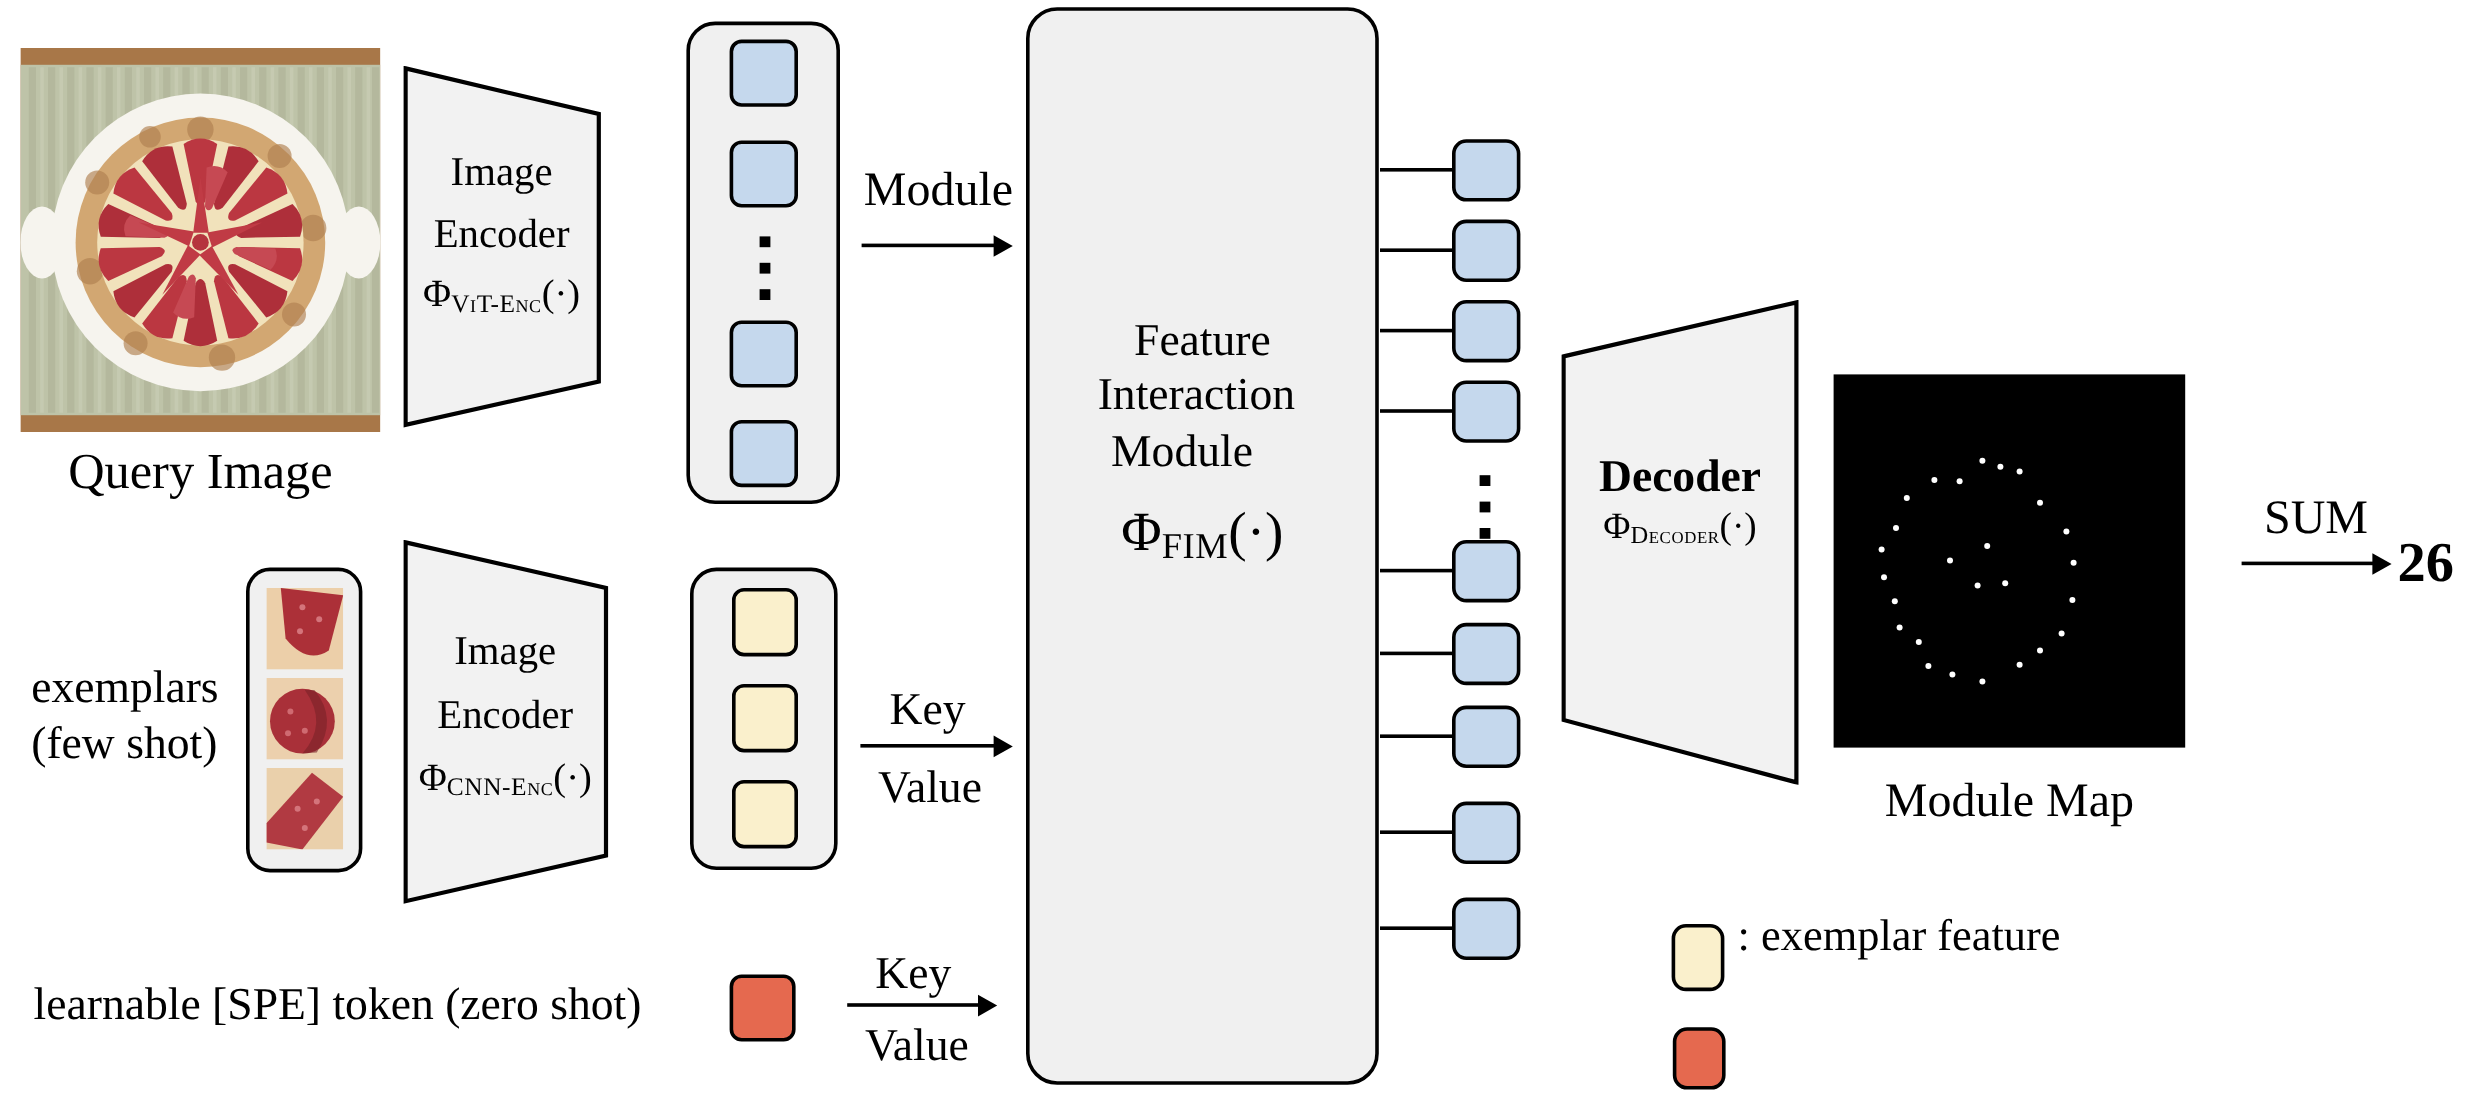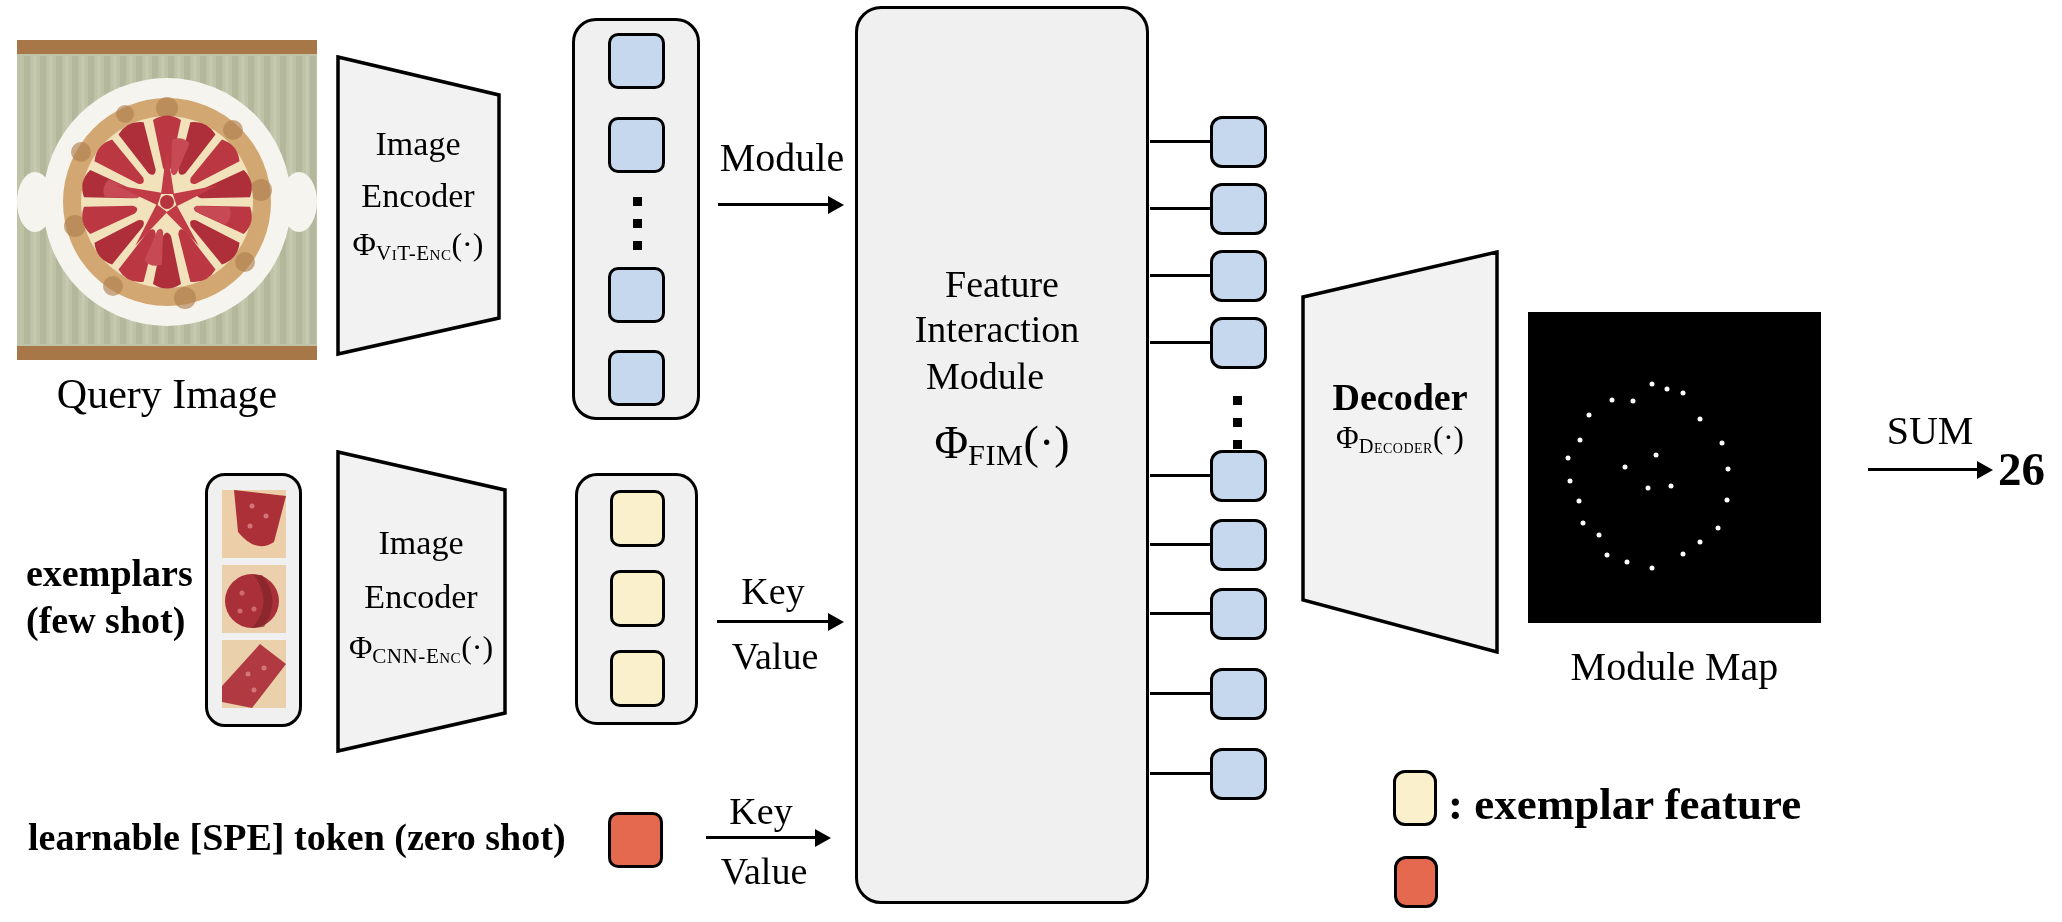--- a/index.html
+++ b/index.html
@@ -7,21 +7,21 @@
          font-family:"Liberation Serif",serif;color:#000;}
   .abs{position:absolute;}
   .panel{position:absolute;background:#F0F0F0;border:3px solid #000;box-sizing:border-box;}
   .tok{position:absolute;border:3px solid #000;box-sizing:border-box;}
   .vdot{position:absolute;width:9px;height:9px;background:#000;}
   .hline{position:absolute;height:3px;background:#000;}
   .arrow{position:absolute;height:3px;background:#000;}
   .arrow::after{content:"";position:absolute;right:-15px;top:50%;transform:translateY(-50%);
     border-left:16px solid #000;border-top:9px solid transparent;border-bottom:9px solid transparent;}
   .lbl{position:absolute;text-align:center;line-height:1.08;white-space:nowrap;}
-  .left{text-align:center;font-weight:bold;}
+  .left{text-align:center;}
   sub.sc{font-variant:small-caps;font-size:0.66em;vertical-align:-0.22em;letter-spacing:0.5px;}
   .ddot{position:absolute;width:5px;height:5px;border-radius:50%;transform:translate(-50%,-50%);}
   .lsq{position:absolute;border:3px solid #000;border-radius:12px;box-sizing:border-box;}
 </style>
 </head>
 <body>
 
 <div id="stage">
 
   <svg class="abs" style="left:17px;top:40px;" width="300" height="320" viewBox="0 0 300 320">
@@ -190,21 +190,21 @@
       <div class="ddot" style="left: 33.8%; top: 80.5%; background: rgb(255, 255, 255);"></div>
       <div class="ddot" style="left: 42.3%; top: 82.3%; background: rgb(255, 255, 255);"></div>
     </div>
   <div class="lbl" style="left:1528px;top:645px;width:293px;font-size:40px;">Module Map</div>
 
   <div class="lbl" style="left:1866px;top:409px;width:128px;font-size:40px;">SUM</div>
   <div class="arrow" style="left:1868px;top:468px;width:110px;"></div>
   <div class="lbl" style="left:1998px;top:444px;font-size:47px;font-weight:700;">26</div>
 
   <div class="lsq" style="left: 1393px; top: 770px; width: 44px; height: 56px; background-color: rgb(250, 240, 204);"></div>
-  <div class="lbl left" style="left:1448px;top:780px;font-size:45px;">: exemplar feature</div>
+  <div class="lbl left" style="left:1448px;top:761px;font-size:37px;">: exemplar feature</div>
   <div class="lsq" style="left: 1394px; top: 856px; width: 44px; height: 52px; background-color: rgb(229, 105, 79);"></div>
 
 <div class="tok" style="left: 608px; top: 33px; width: 57px; height: 56px; border-radius: 10px; background: rgb(197, 216, 237);"></div>
     <div class="tok" style="left: 608px; top: 117px; width: 57px; height: 56px; border-radius: 10px; background: rgb(197, 216, 237);"></div>
     <div class="tok" style="left: 608px; top: 267px; width: 57px; height: 56px; border-radius: 10px; background: rgb(197, 216, 237);"></div>
     <div class="tok" style="left: 608px; top: 350px; width: 57px; height: 56px; border-radius: 10px; background: rgb(197, 216, 237);"></div>
     <div class="vdot" style="left: 633px; top: 197px;"></div>
     <div class="vdot" style="left: 633px; top: 219px;"></div>
     <div class="vdot" style="left: 633px; top: 241px;"></div>
     <div class="tok" style="left: 610px; top: 490px; width: 55px; height: 57px; border-radius: 10px; background: rgb(250, 240, 204);"></div>

